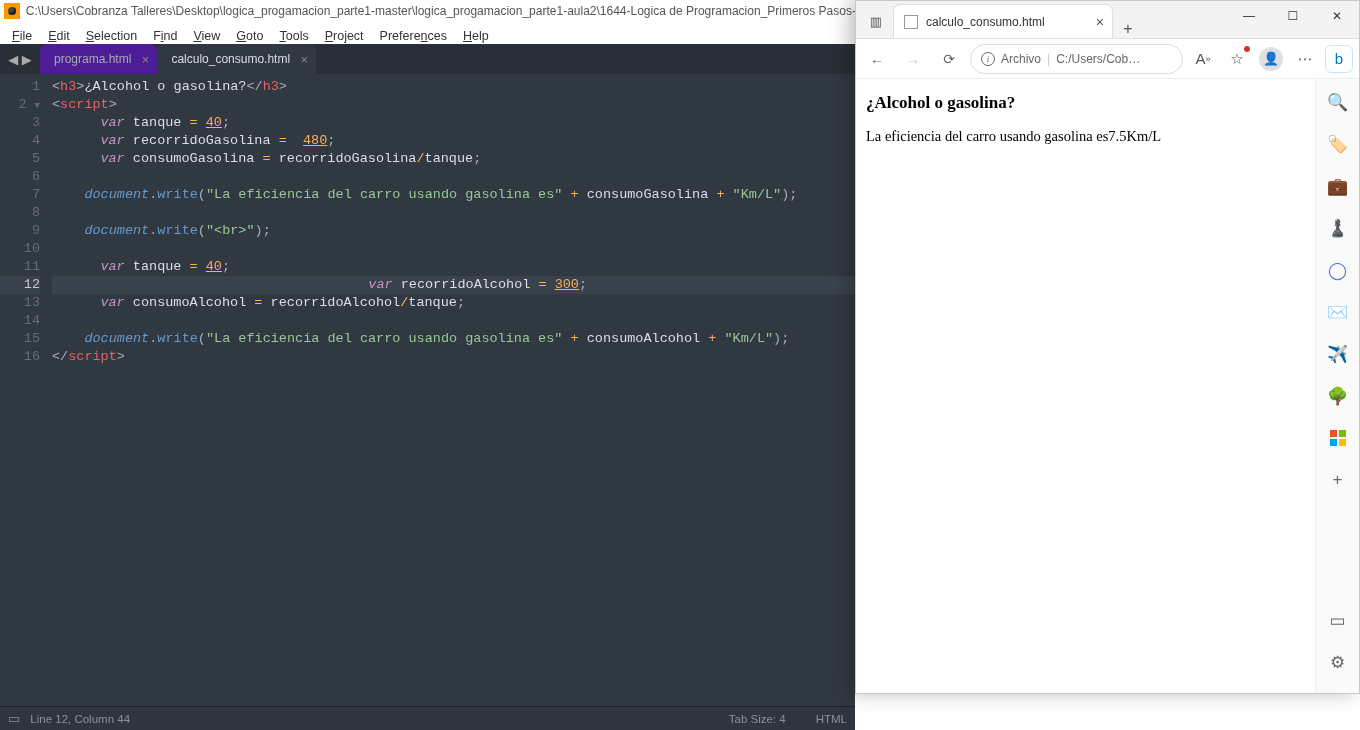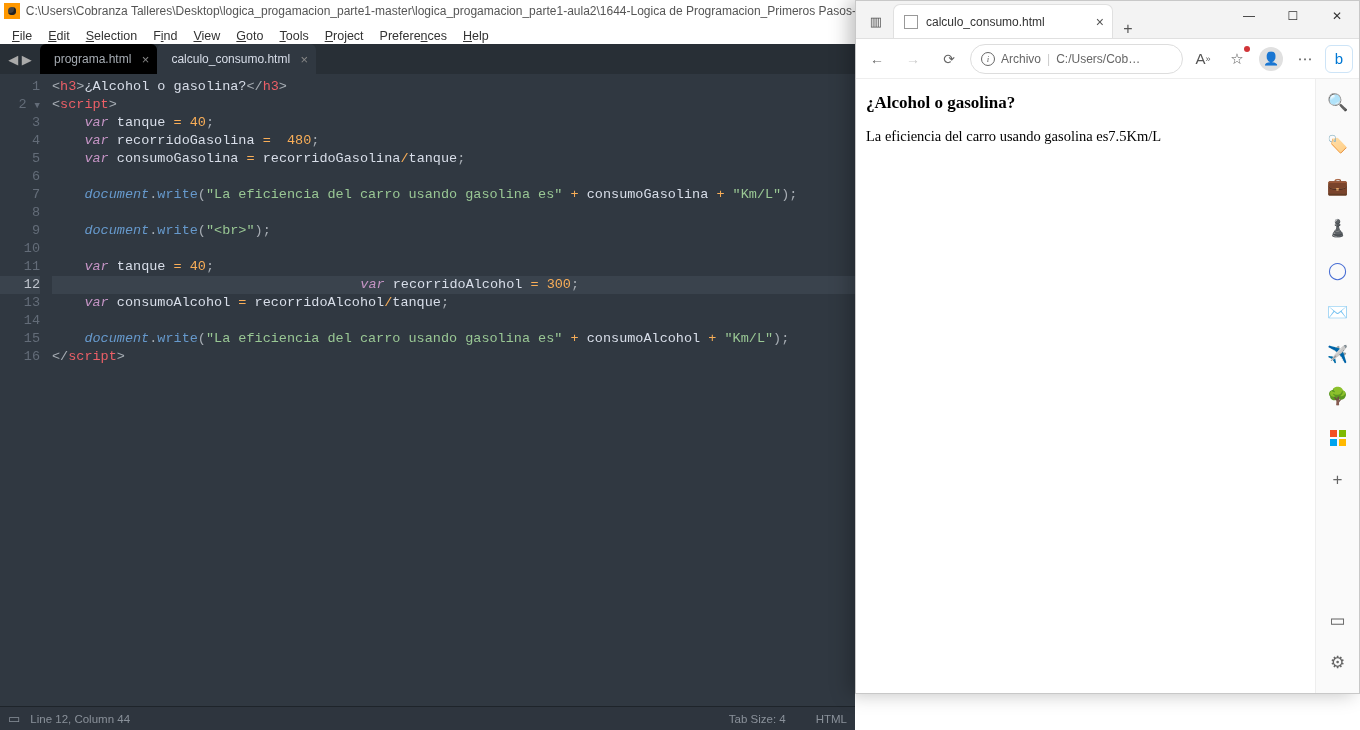--- a/index.html
+++ b/index.html
@@ -16,39 +16,39 @@
 
 
 .st-menubar { height: 22px; background: #fff; display: flex; align-items: center; padding: 0 4px; color: #333; font-size: 12.5px; gap: 0; }
 .st-menubar span { padding: 2px 8px; margin-top: 6px; }
 .st-menubar span u { text-decoration: underline; }
 
 
 .st-tabrow { height: 30px; background: #282f36; display: flex; align-items: stretch; }
 .st-tabrow .nav-arrows { width: 40px; display:flex; align-items:center; justify-content:center; color:#aaa; font-size:13px; gap:4px; }
 .st-tab { display:flex; align-items:center; padding: 0 26px 0 14px; color:#a6acb3; font-size:12px; position:relative; border-top-left-radius:6px; border-top-right-radius:6px; }
-.st-tab.inactive { background:#000000; }
+.st-tab.inactive { background:#4c1d95; }
 .st-tab.active { background:#303841; color:#d8dee9; }
 .st-tab .close { position:absolute; right:8px; top:50%; transform:translateY(-50%); color:#888; font-size:13px; }
 
 
 .st-editor { flex:1; display:flex; background:#303841; font-family: Consolas, "Courier New", monospace; font-size:13.5px; line-height:18px; position:relative; }
 .gutter { width:52px; text-align:right; padding-right:12px; color:#636c78; user-select:none; padding-top:4px; }
 .gutter .ln { height:18px; }
 .gutter .ln.curr { background:#3a434d; color:#c0c5ce; }
 .code { flex:1; padding-top:4px; color:#d8dee9; white-space:pre; position:relative; }
 .code .line { height:18px; }
 .code .line.curr { background:#3a434d;text-align:center; }
 
 
 .tag { color:#ec5f67; } 
-.kw { color:#c594c5; font-style:italic; } 
+.kw { color:#c594c5; font-style:italic;margin-left:16px; } 
 .varname { color:#d8dee9; }
 .op { color:#f9ae58; } 
-.num { color:#f9ae58; }
+.num { color:#f9ae58;text-decoration:underline; }
 .str { color:#99c794; }
 .obj { color:#6699cc; font-style:italic; } 
 .fn { color:#6699cc; } 
 .punct { color:#a6acb3; }
 .txt { color:#d8dee9; }
 .angle { color:#a6acb3; }
 
 
 .st-statusbar { height:24px; background:#2e353e; border-top:1px solid #1e242a; display:flex; align-items:center; color:#8a919a; font-size:11.5px; padding:0 8px; }
 .st-statusbar .left { display:flex; align-items:center; gap:10px; }

